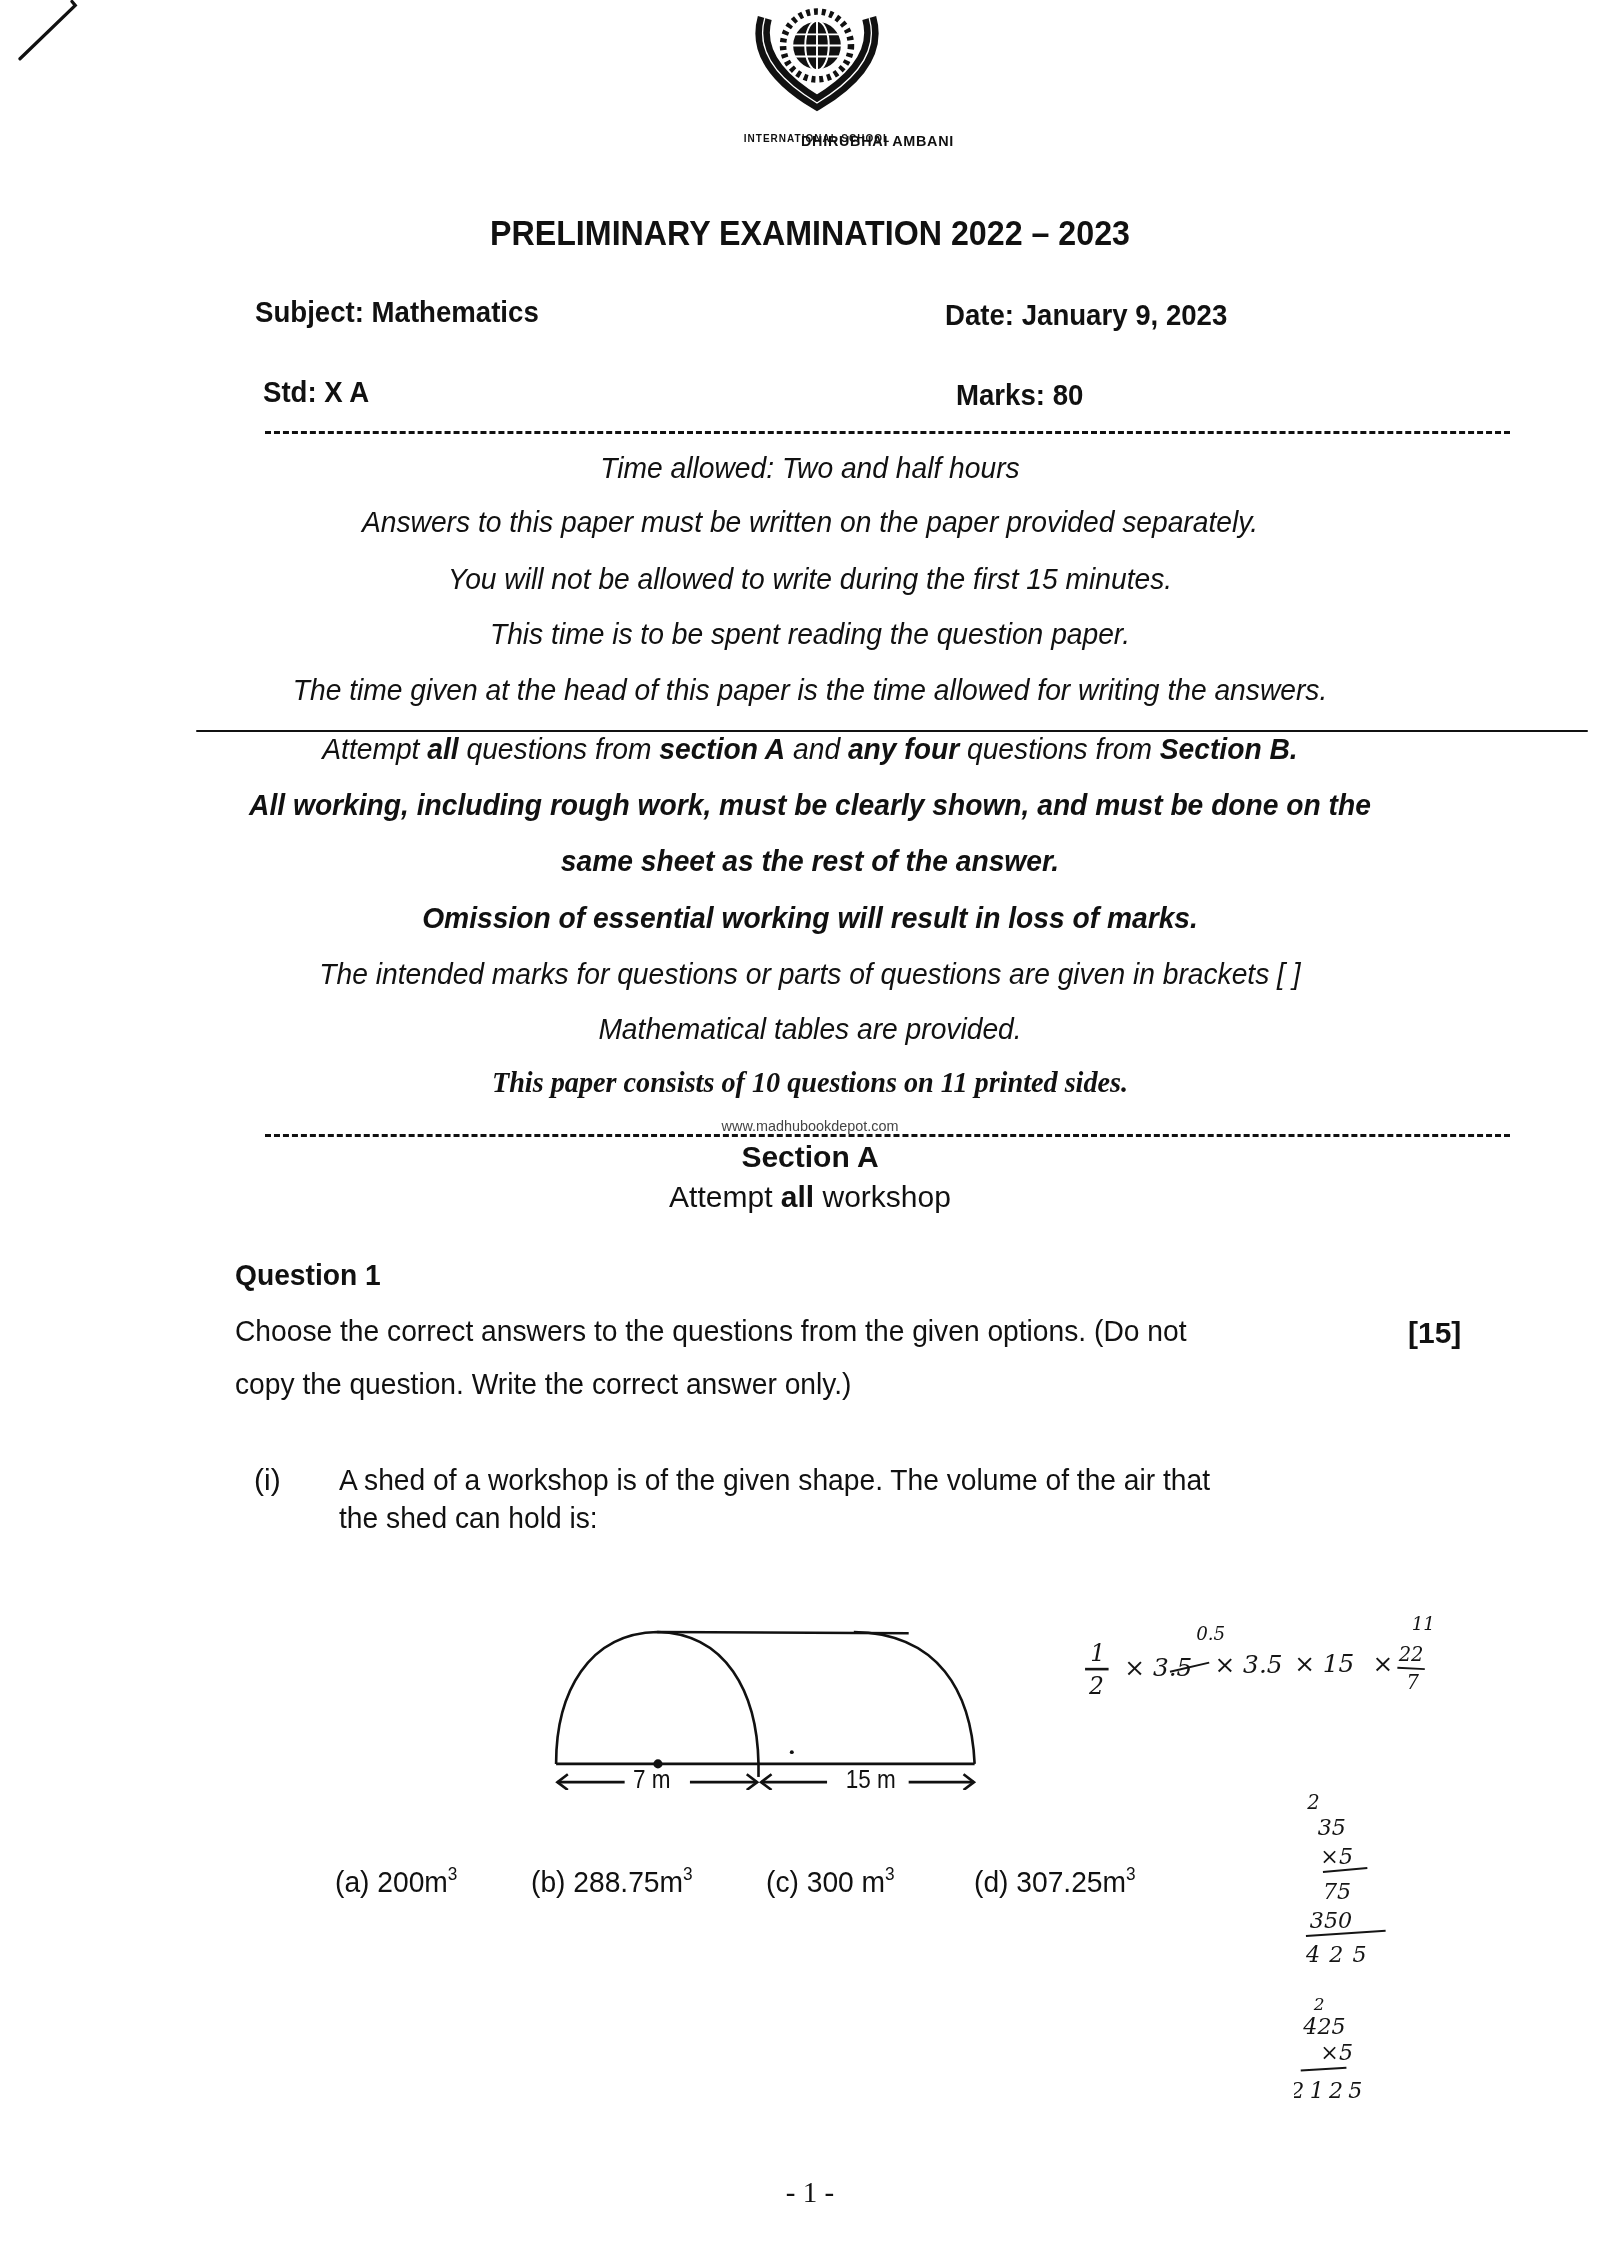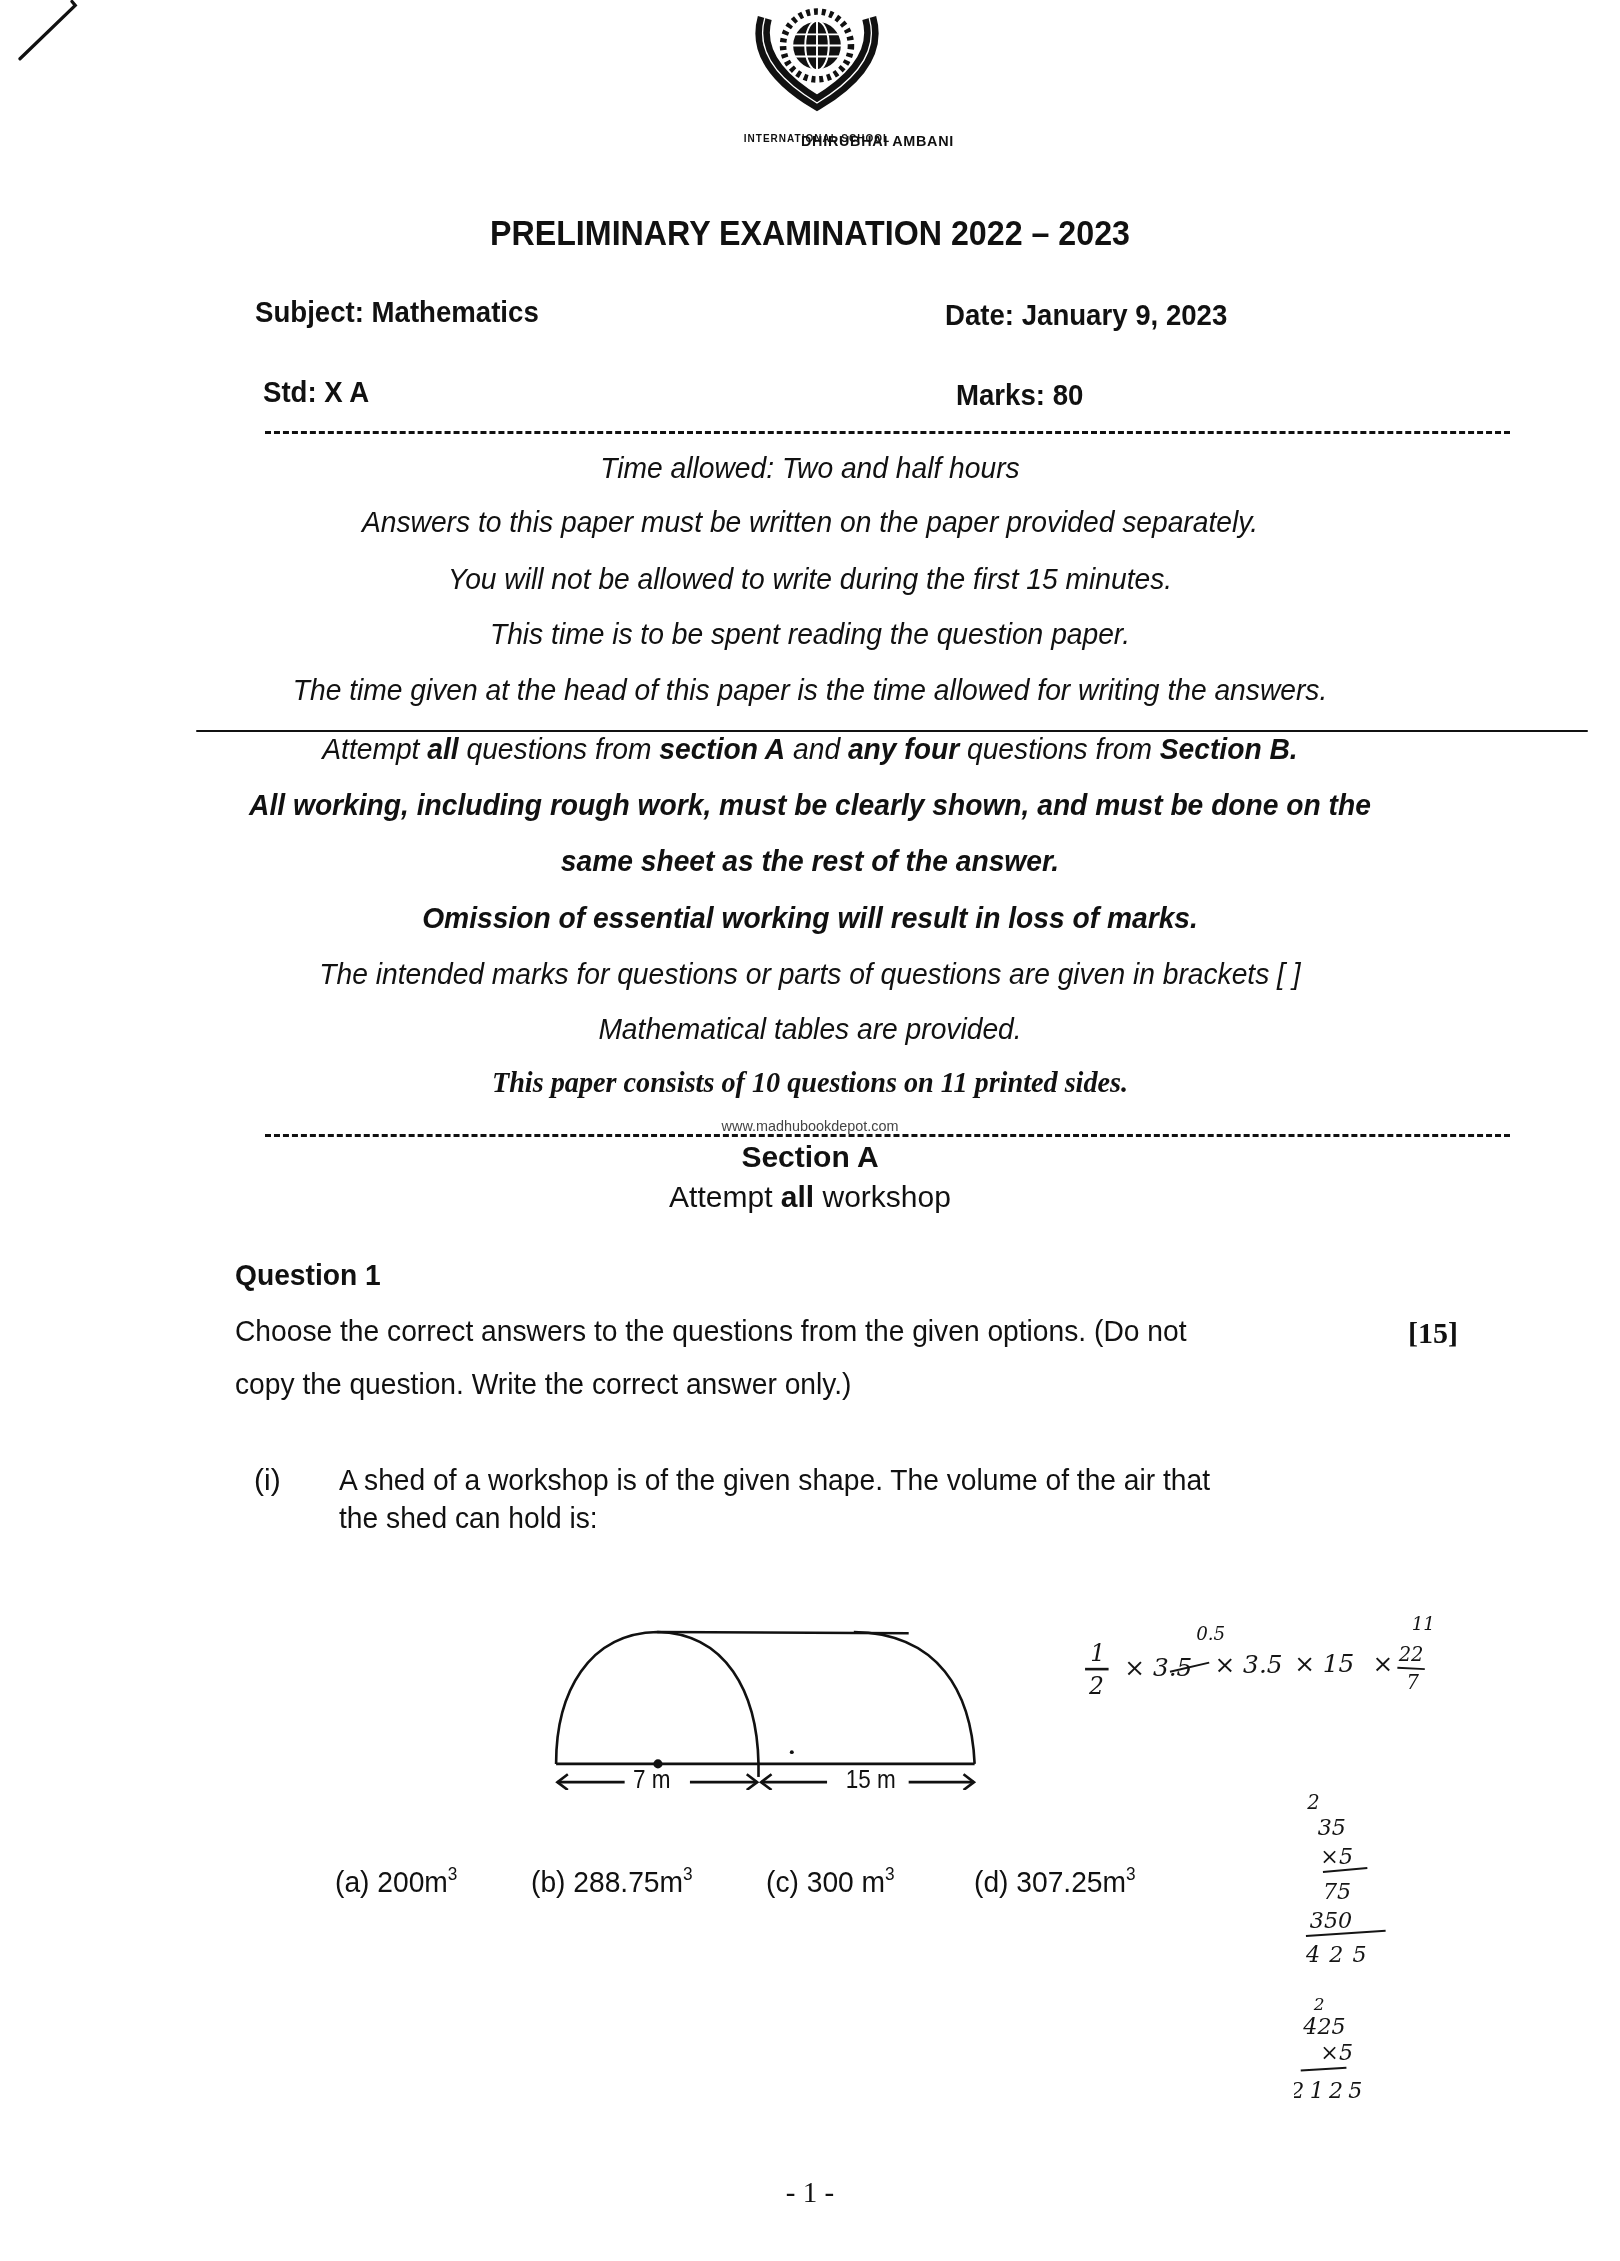--- a/index.html
+++ b/index.html
@@ -50,21 +50,21 @@
 
   #watermark { top: 1118px; font-size: 14.4px; color: #444; }
 
   #section-title { top: 1140px; font-size: 30px; font-weight: bold; }
   #section-sub { top: 1180px; font-size: 30px; }
 
   #q1-heading { left: 235px; top: 1258px; font-size: 30px; font-weight: bold; transform-origin: left center; transform: scaleX(0.94); }
   .body-text { font-size: 30px; transform-origin: left center; transform: scaleX(0.94); white-space: nowrap; }
   #q1-instr1 { left: 235px; top: 1314px; }
   #q1-instr2 { left: 235px; top: 1367px; }
-  #q1-marks { left: 1408px; top: 1316px; font-size: 30px; font-weight: bold; font-family: Liberation Serif, serif; }
+  #q1-marks { left: 1408px; top: 1316px; font-size: 30px; font-weight: bold; }
 
   #q1i-num { left: 254px; top: 1463px; font-size: 30px; }
   #q1i-text1 { left: 339px; top: 1463px; }
   #q1i-text2 { left: 339px; top: 1501px; }
 
   #diagram { left: 510px; top: 1568px; width: 497px; height: 222px; }
   .dim-label { font-size: 25px; transform: scaleX(0.9); }
   #dim-7m { left: 631px; top: 1765px; }
   #dim-15m { left: 843px; top: 1765px; }
 

